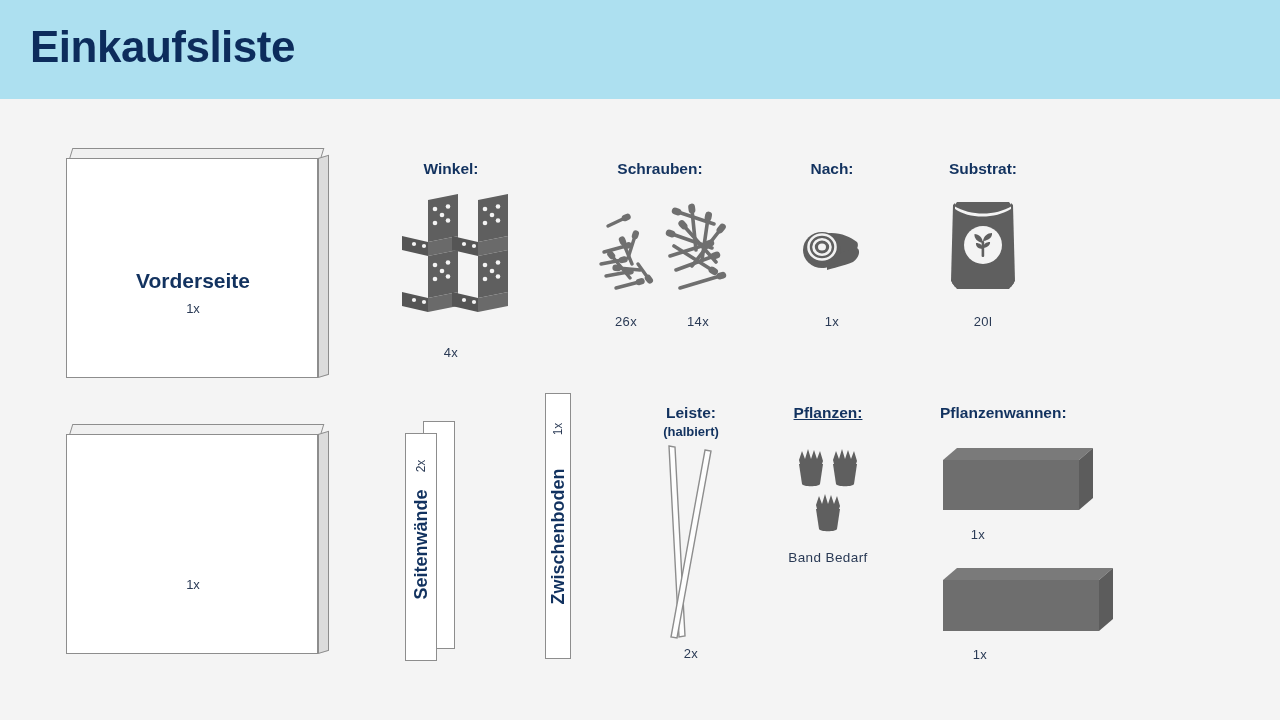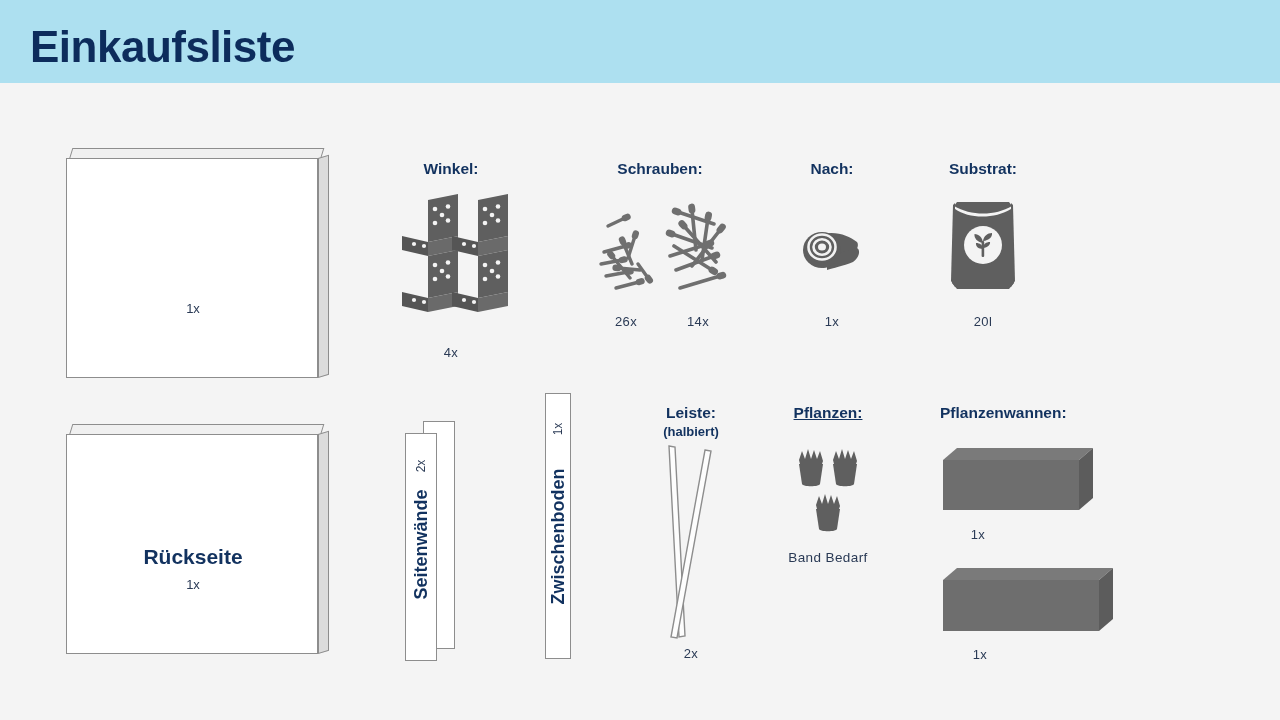--- a/index.html
+++ b/index.html
@@ -7,21 +7,21 @@
     width: 1280px; height: 720px;
     background: #f4f4f4;
     font-family: "Liberation Sans", sans-serif;
     overflow: hidden;
   }
   #stage { position: relative; width: 1280px; height: 720px; background: #f4f4f4; }
 
   
   .header {
     position: absolute; left: 0; top: 0;
-    width: 1280px; height: 83px;
+    width: 1280px; height: 99px;
     background: #ade0f0;
   }
   .header-title {
     position: absolute; left: 30px; top: 22px;
     font-size: 44px; font-weight: bold;
     color: #0d2c5c; letter-spacing: -0.5px;
   }
 
   
   .cat-title {
@@ -111,29 +111,29 @@
 <div id="stage">
 
   <div class="header">
     <div class="header-title">Einkaufsliste</div>
   </div>
 
   <div class="panel" style="left:66px; top:148px;">
     <div class="top-face"></div>
     <div class="side-face"></div>
     <div class="face">
+      <div class="label">Vorderseite</div>
       <div class="count">1x</div>
     </div>
   </div>
 
   <div class="panel" style="left:66px; top:424px;">
     <div class="top-face"></div>
     <div class="side-face"></div>
     <div class="face">
-      <div class="label">Rückseite</div>
       <div class="count">1x</div>
     </div>
   </div>
 
   <div class="cat-title" style="left:391px; top:160px; width:120px;">Winkel:</div>
 
   <svg style="position:absolute; left:400px; top:192px;" width="115" height="115" viewBox="0 0 115 115">
     <defs>
       <g id="bracket">
 

